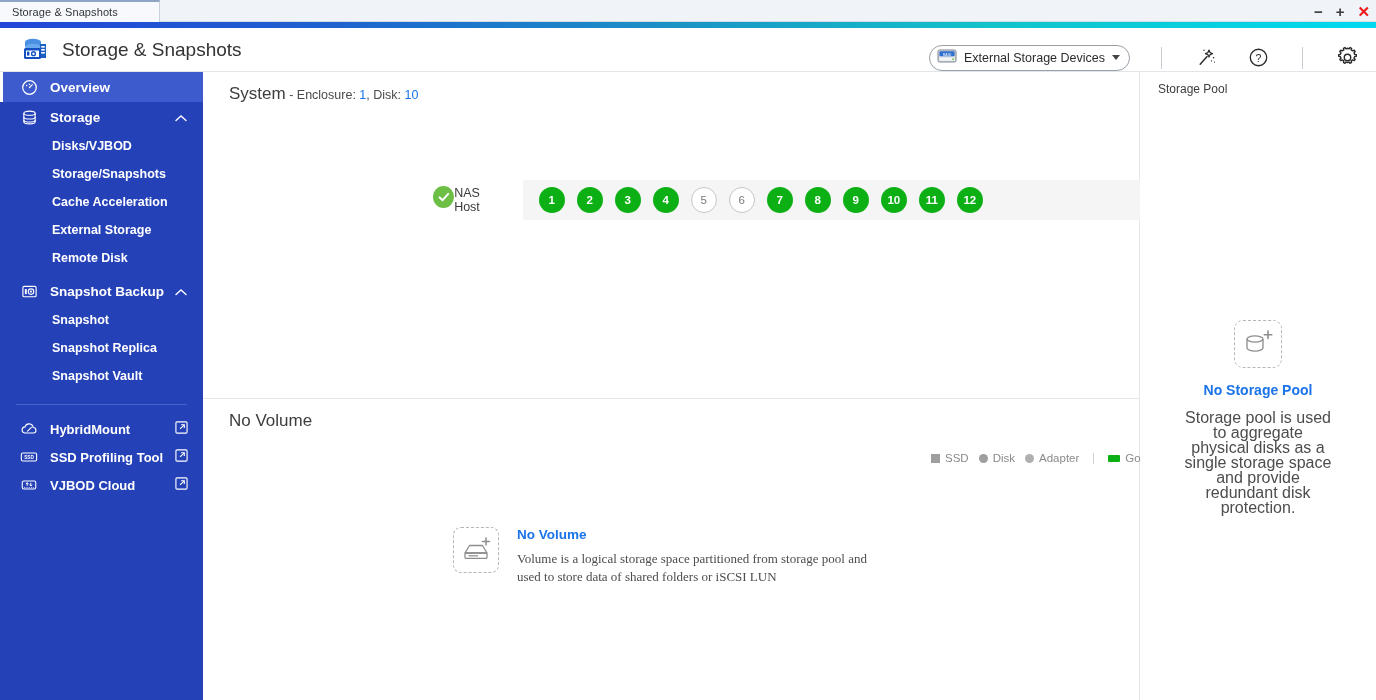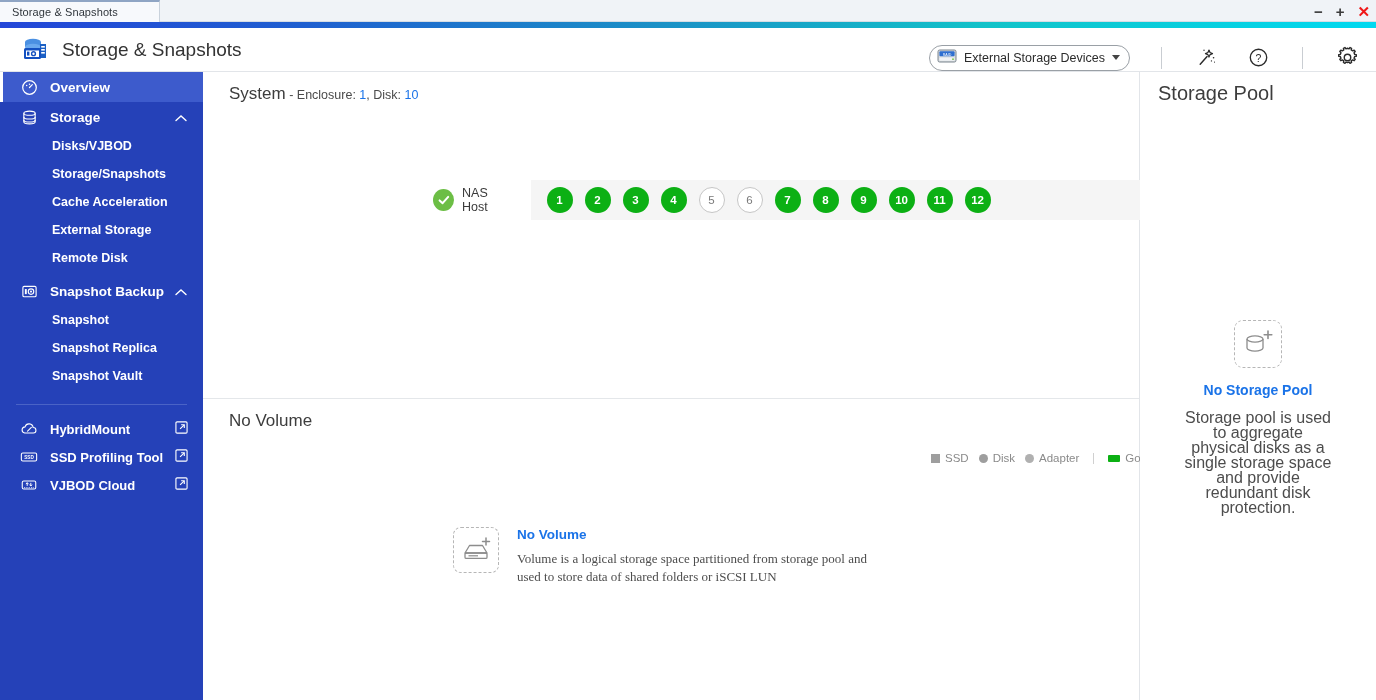--- a/index.html
+++ b/index.html
@@ -105,21 +105,21 @@
   }
   .system-panel { position: relative; height: 327px; border-bottom: 1px solid #e4e7ea; }
   .section-title { font-size: 17px; color: #3d3d3d; padding: 12px 0 0 26px; }
   .section-title .meta { font-size: 12.5px; color: #4a4a4a; }
   .section-title .meta b { color: #1a73e8; font-weight: normal; }
 
   .enclosure-row {
     position: absolute; top: 108px; left: 230px; height: 40px;
     display: flex; align-items: center;
   }
-  .nas-host { display: flex; align-items: center; gap: 8px; padding-right: 16px; }
+  .nas-host { display: flex; align-items: flex-start; padding-right: 16px; }
   .host-check {
     width: 22px; height: 22px; border-radius: 50%; background: #6cbe45;
     display: flex; align-items: center; justify-content: center;
   }
   .host-label { font-size: 12.5px; color: #3a3a3a; }
   .slot-strip {
     background: #f5f5f5; height: 40px; width: 667px;
     display: flex; align-items: center; padding-left: 16px; gap: 12px;
   }
   .slot {
@@ -152,21 +152,21 @@
     display: flex; align-items: center; justify-content: center; flex: 0 0 auto;
   }
   .empty-title { font-size: 13.5px; color: #1a73e8; font-weight: bold; margin-bottom: 8px; }
   .empty-desc { font-size: 13px; color: #4d4d4d; line-height: 18px; max-width: 350px; font-family: Liberation Serif, serif; }
 
   
   .rightpanel {
     position: absolute; top: 72px; left: 1140px; width: 236px; height: 628px;
     background: #ffffff;
   }
-  .rp-title { font-size: 20px; color: #3d3d3d; padding: 10px 0 0 18px; }
+  .rp-title { font-size: 12px; color: #3d3d3d; padding: 10px 0 0 18px; }
   .rp-empty {
     position: absolute; top: 248px; left: 0; width: 236px;
     display: flex; flex-direction: column; align-items: center;
   }
   .rp-dashed {
     width: 48px; height: 48px; border: 1.5px dashed #b6b6b6; border-radius: 9px;
     display: flex; align-items: center; justify-content: center; margin-bottom: 14px;
   }
   .rp-link { font-size: 14px; color: #1a73e8; font-weight: bold; margin-bottom: 12px; }
   .rp-desc {

